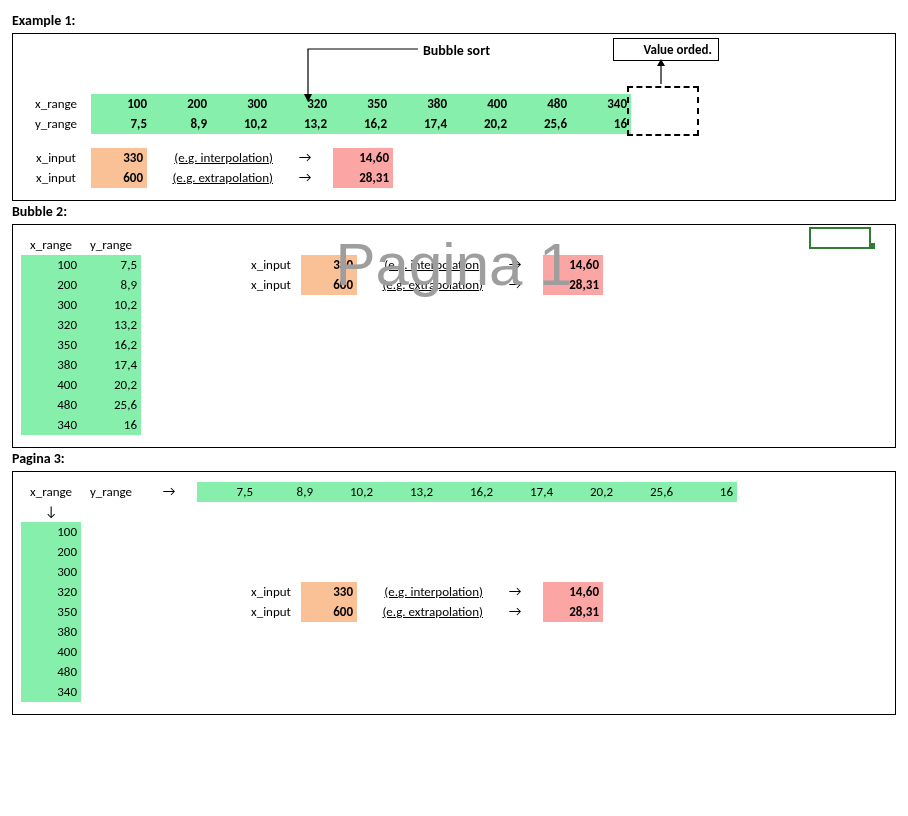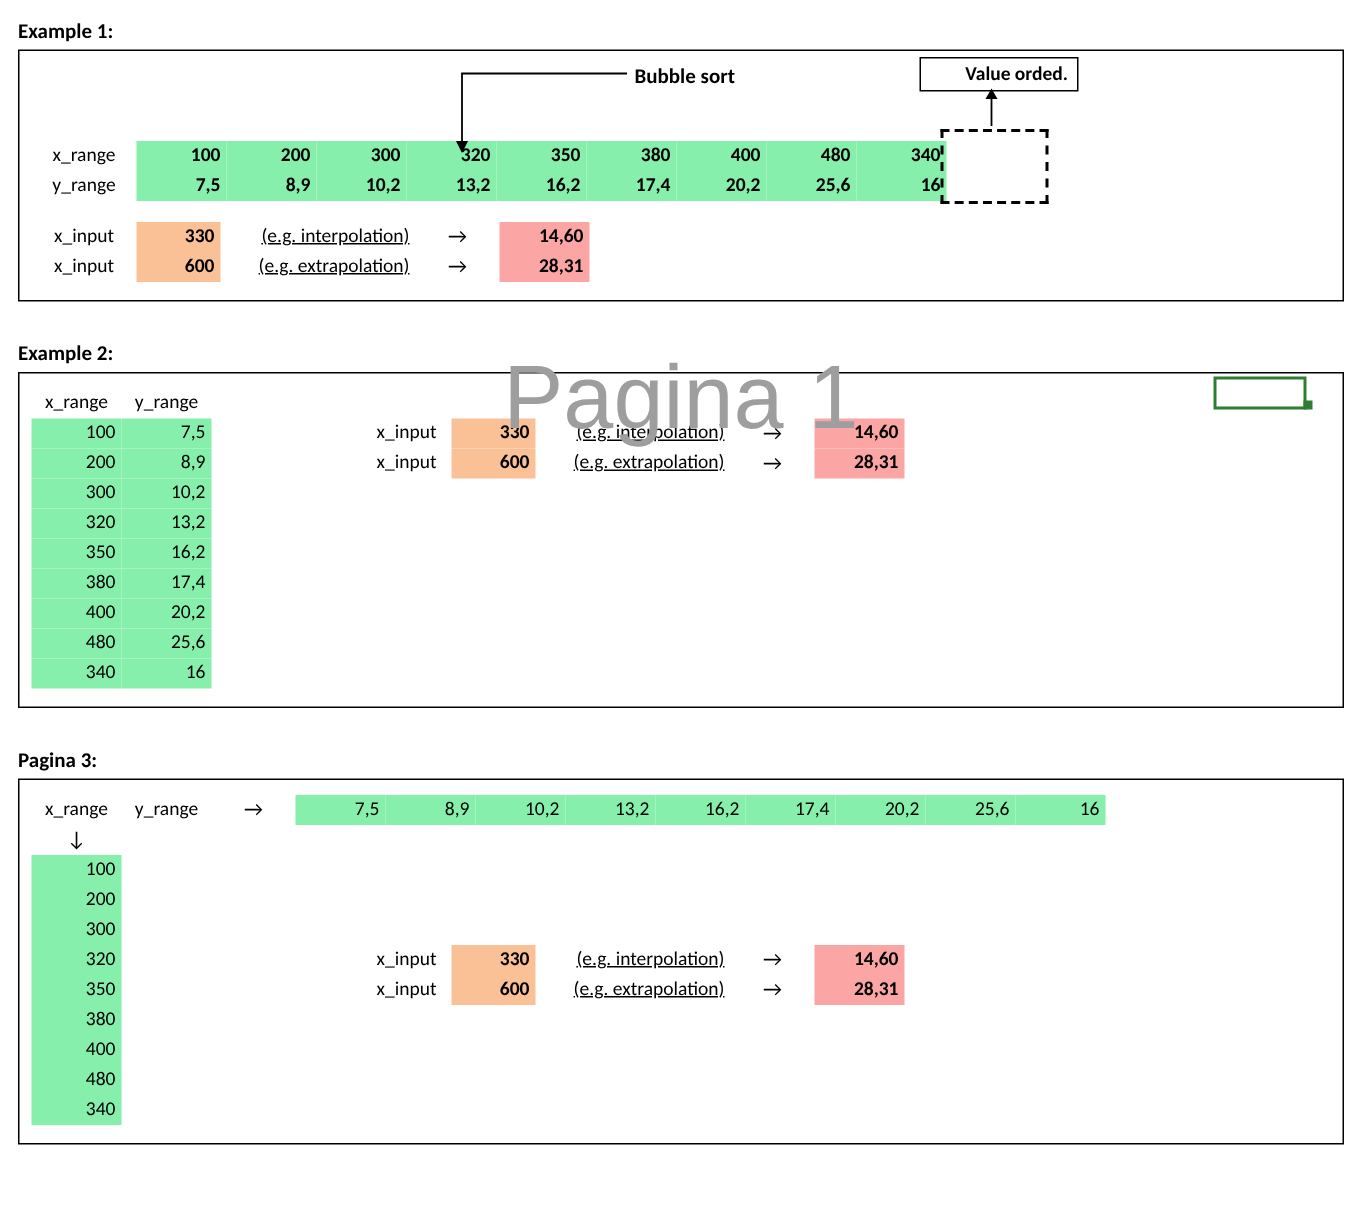--- a/index.html
+++ b/index.html
@@ -14,21 +14,21 @@
     position: relative;
   }
   .heading {
     font-weight: bold;
     margin-bottom: 4px;
     font-size: 14px;
   }
   .panel {
     border: 1.5px solid #000;
     padding: 10px 0 12px 8px;
-    margin-bottom: 26px;
+    margin-bottom: 2px;
     position: relative;
   }
   .row { display: flex; align-items: center; }
   .cell {
     box-sizing: border-box;
     height: 20px;
     line-height: 20px;
     padding: 0 4px;
     text-align: right;
     font-size: 13px;
@@ -146,21 +146,21 @@
   </div>
   <div class="row">
     <div class="cell label w70">x_input</div>
     <div class="cell orange w50 bold">600</div>
     <div class="cell note" style="width:130px">(e.g. extrapolation)</div>
     <div class="cell arrow w50">→</div>
     <div class="cell ltgrey w60 bold">28,31</div>
   </div>
 </div>
 
-<div class="heading">Example 2:</div>
+<div class="heading">Bubble 2:</div>
 <div class="panel" style="position:relative;">
 
   <div class="sel-cell" style="right:24px; top:2px;"></div>
   <div class="sel-handle" style="right:20px; top:18px;"></div>
 
   <div class="row">
     <div class="cell label w60">x_range</div>
     <div class="cell label w60">y_range</div>
   </div>
 

